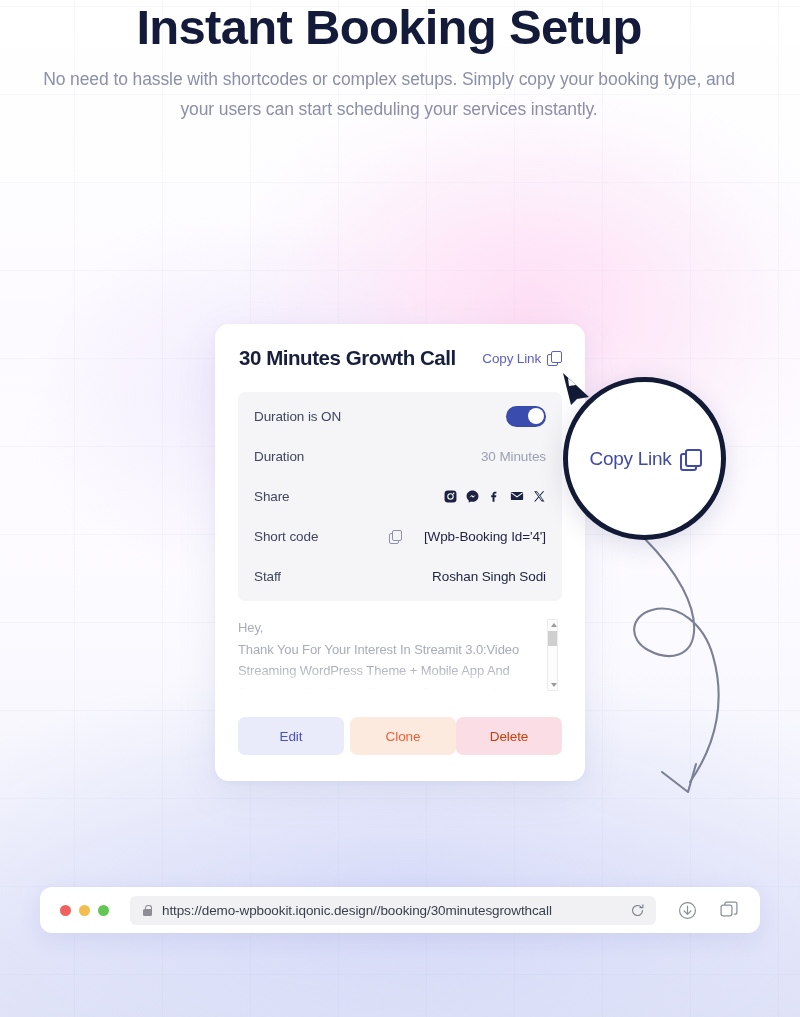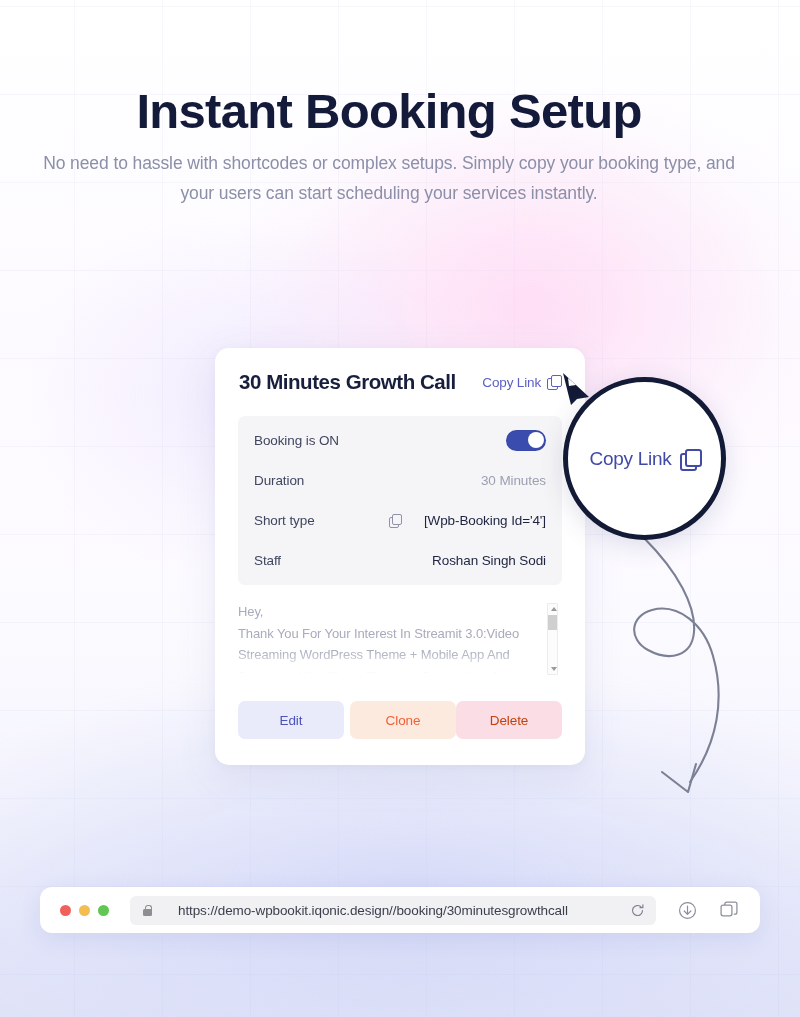--- a/index.html
+++ b/index.html
@@ -75,21 +75,20 @@
         rgba(255,255,255,0) 78%);
     filter: blur(10px);
   }
 
   
   .hero {
     position: absolute;
     left: 0; top: 0;
     width: 778px;
     text-align: center;
-    padding-top: 84px;
   }
 
   .hero-title {
     font-size: 49px;
     line-height: 1.14;
     font-weight: 700;
     letter-spacing: -0.7px;
     color: #141a39;
   }
 
@@ -99,21 +98,21 @@
     font-size: 17.5px;
     line-height: 1.72;
     font-weight: 400;
     color: #8b8fa8;
     letter-spacing: -0.1px;
   }
 
   
   .card {
     position: absolute;
-    left: 215px; top: 348px;
+    left: 215px; top: 324px;
     width: 370px;
     background: #ffffff;
     border-radius: 14px;
     box-shadow: 0 12px 40px rgba(90,100,160,0.10),
                 0 2px 8px rgba(90,100,160,0.05);
     padding: 22px 23px 26px;
     z-index: 5;
   }
 
   .card-head {
@@ -381,21 +380,21 @@
   .dot.green  { background: #62c655; }
 
   .urlbar {
     flex: 1;
     height: 29px;
     background: #f1f1f3;
     border-radius: 6px;
     display: flex;
     align-items: center;
     padding: 0 11px 0 13px;
-    gap: 26px;
+    gap: 10px;
     margin-left: 7px;
     cursor: text;
   }
 
   .lock {
     width: 9px; height: 11px;
     position: relative;
     flex: none;
   }
   .lock::before {
@@ -456,32 +455,56 @@
     <div class="card-title">30 Minutes Growth Call</div>
     <div class="copy-link">
       <span class="copy-link-label">Copy Link</span>
       <span class="icon-copy"></span>
     </div>
   </div>
 
   <div class="info-table">
 
     <div class="info-row">
-      <span class="info-label">Booking is ON</span>
+      <span class="info-label">Duration is ON</span>
       <div class="toggle"></div>
     </div>
 
     <div class="info-row">
       <span class="info-label">Duration</span>
       <span class="info-value muted">30 Minutes</span>
     </div>
 
-
     <div class="info-row">
-      <span class="info-label">Short type</span>
+      <span class="info-label">Share</span>
+      <div class="share-icons">
+        <svg width="13" height="13" viewBox="0 0 24 24">
+          <rect x="1" y="1" width="22" height="22" rx="6" fill="#1c2242"></rect>
+          <circle cx="12" cy="12" r="5" fill="none" stroke="#fff" stroke-width="2"></circle>
+          <circle cx="17.8" cy="6.2" r="1.5" fill="#fff"></circle>
+        </svg>
+        <svg width="13" height="13" viewBox="0 0 24 24">
+          <path d="M12 1C5.9 1 1 5.6 1 11.3c0 3.2 1.6 6.1 4.1 8v4.2l3.8-2.1c1 .3 2 .4 3.1.4 6.1 0 11-4.6 11-10.4S18.1 1 12 1z" fill="#1c2242"></path>
+          <path d="M5.7 14.4l5.1-5.4 2.6 2.7 4.7-2.7-5.1 5.4-2.6-2.7z" fill="#fff"></path>
+        </svg>
+        <svg width="13" height="13" viewBox="0 0 24 24">
+          <path d="M15.6 3.2h-2.9c-2.6 0-4.3 1.7-4.3 4.4v2.2H5.9v3.4h2.5v8.6h3.6v-8.6h2.9l.5-3.4h-3.4V8c0-1 .3-1.6 1.6-1.6h1.9V3.2z" fill="#1c2242"></path>
+        </svg>
+        <svg width="14" height="14" viewBox="0 0 24 24">
+          <rect x="1.5" y="5" width="21" height="14" rx="2" fill="#1c2242"></rect>
+          <path d="M2.5 6.6L12 13.4l9.5-6.8" fill="none" stroke="#fff" stroke-width="1.8"></path>
+        </svg>
+        <svg width="13" height="13" viewBox="0 0 24 24">
+          <path d="M2.2 2.4h5.2l5 6.8 5.8-6.8h2.5l-7.2 8.4 7.7 10.4h-5.2l-5.3-7.2-6.2 7.2H2l7.6-8.9L2.2 2.4zm3 1.6l11 14.8h1.9L7.1 4h-1.9z" fill="#1c2242"></path>
+        </svg>
+      </div>
+    </div>
+
+    <div class="info-row">
+      <span class="info-label">Short code</span>
       <div class="shortcode-value">
         <span class="icon-copy-sm"></span>
         <span class="info-value">[Wpb-Booking Id='4']</span>
       </div>
     </div>
 
     <div class="info-row">
       <span class="info-label">Staff</span>
       <span class="info-value">Roshan Singh Sodi</span>
     </div>

